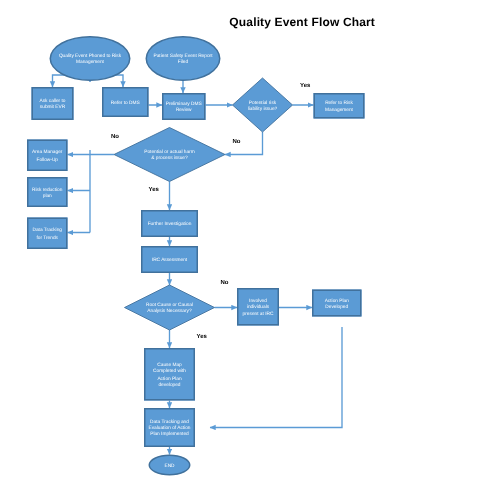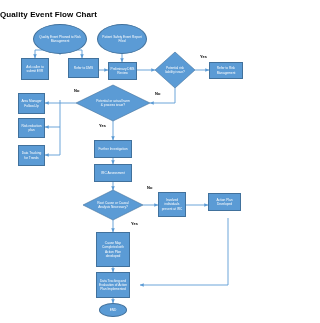--- a/index.html
+++ b/index.html
@@ -2,21 +2,21 @@
 <html><head>
 <meta charset="utf-8">
 <style>
   html,body{margin:0;padding:0;background:#ffffff;}
   body{width:250px;height:323px;overflow:hidden;
        font-family:"Liberation Sans","DejaVu Sans",sans-serif;}
   #chart{position:relative;width:250px;height:323px;}
   #svg{position:absolute;left:0;top:0;width:250px;height:323px;}
 
   .title{
-    position:absolute;left:0;top:10px;width:250px;text-align:left;
+    position:absolute;left:0;top:10px;width:250px;text-align:right;
     font-size:8px;font-weight:bold;color:#000000;letter-spacing:.1px;
   }
 
   .node{
     position:absolute;box-sizing:border-box;
     display:flex;align-items:center;justify-content:center;
     text-align:center;color:#ffffff;
     font-size:3.2px;line-height:1.28;
     padding:1px;overflow:hidden;
   }

